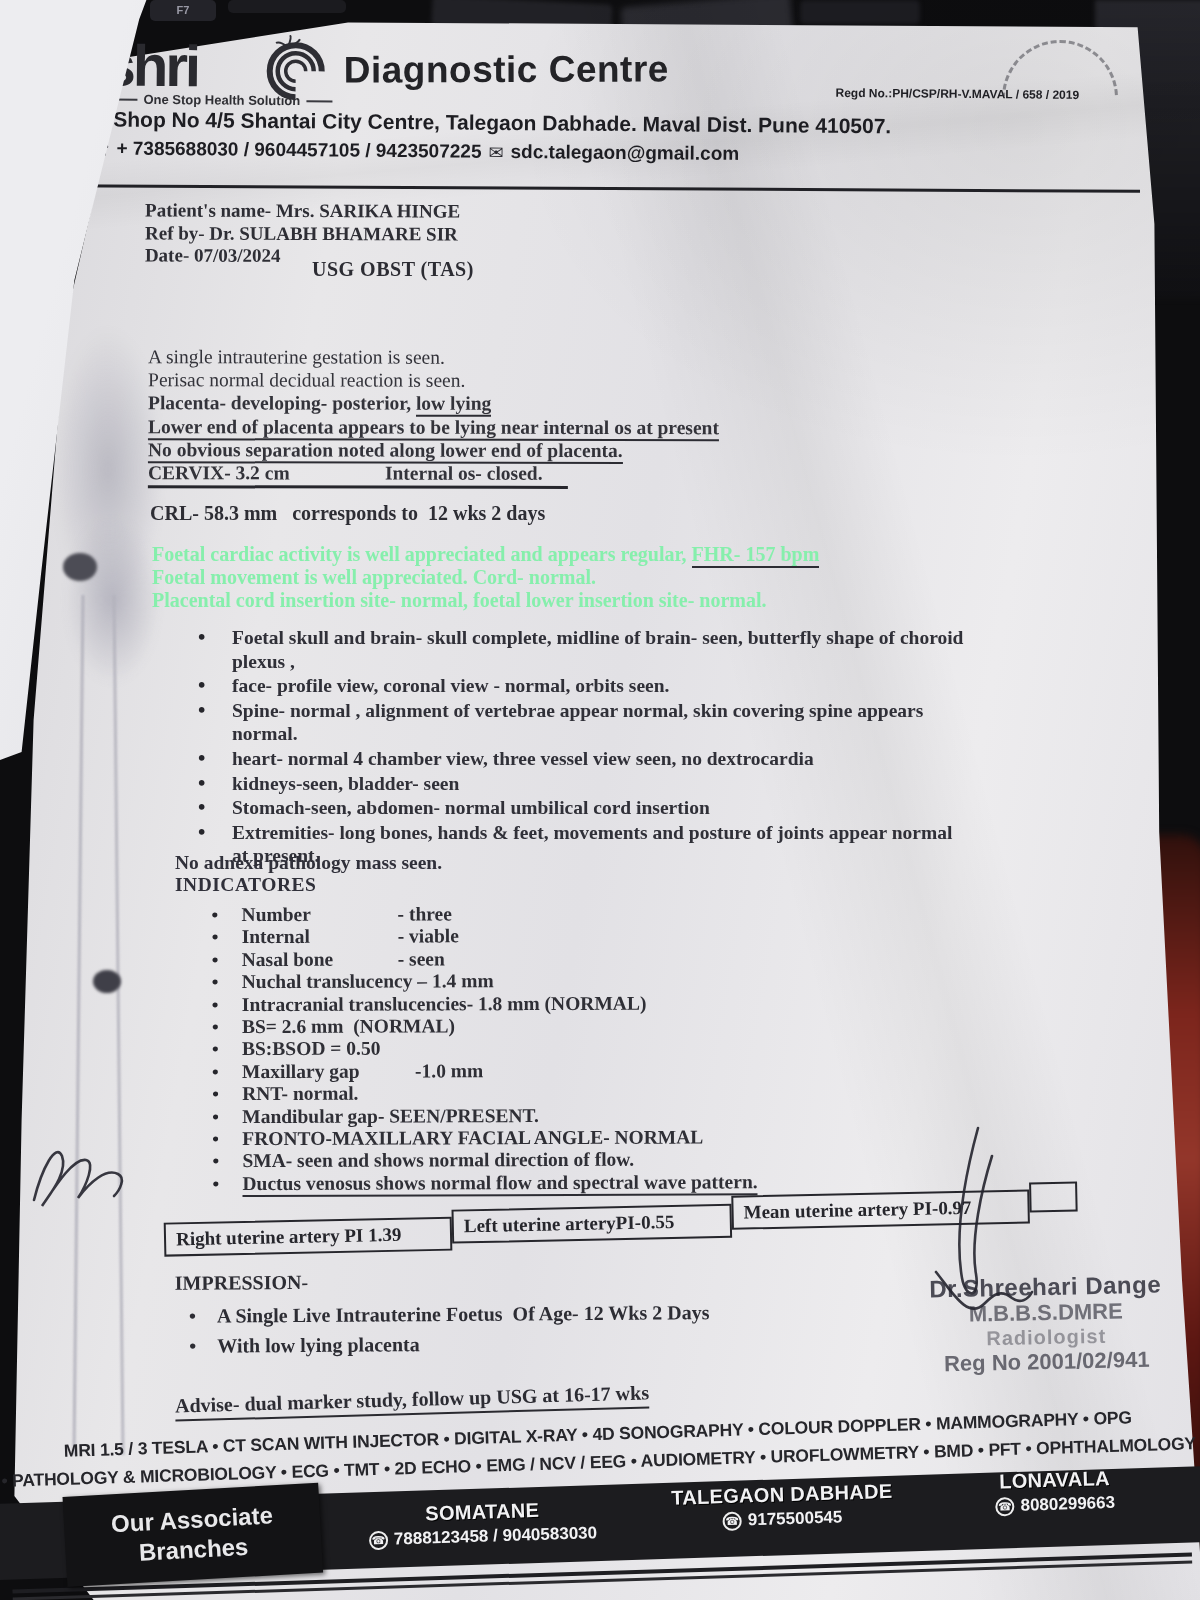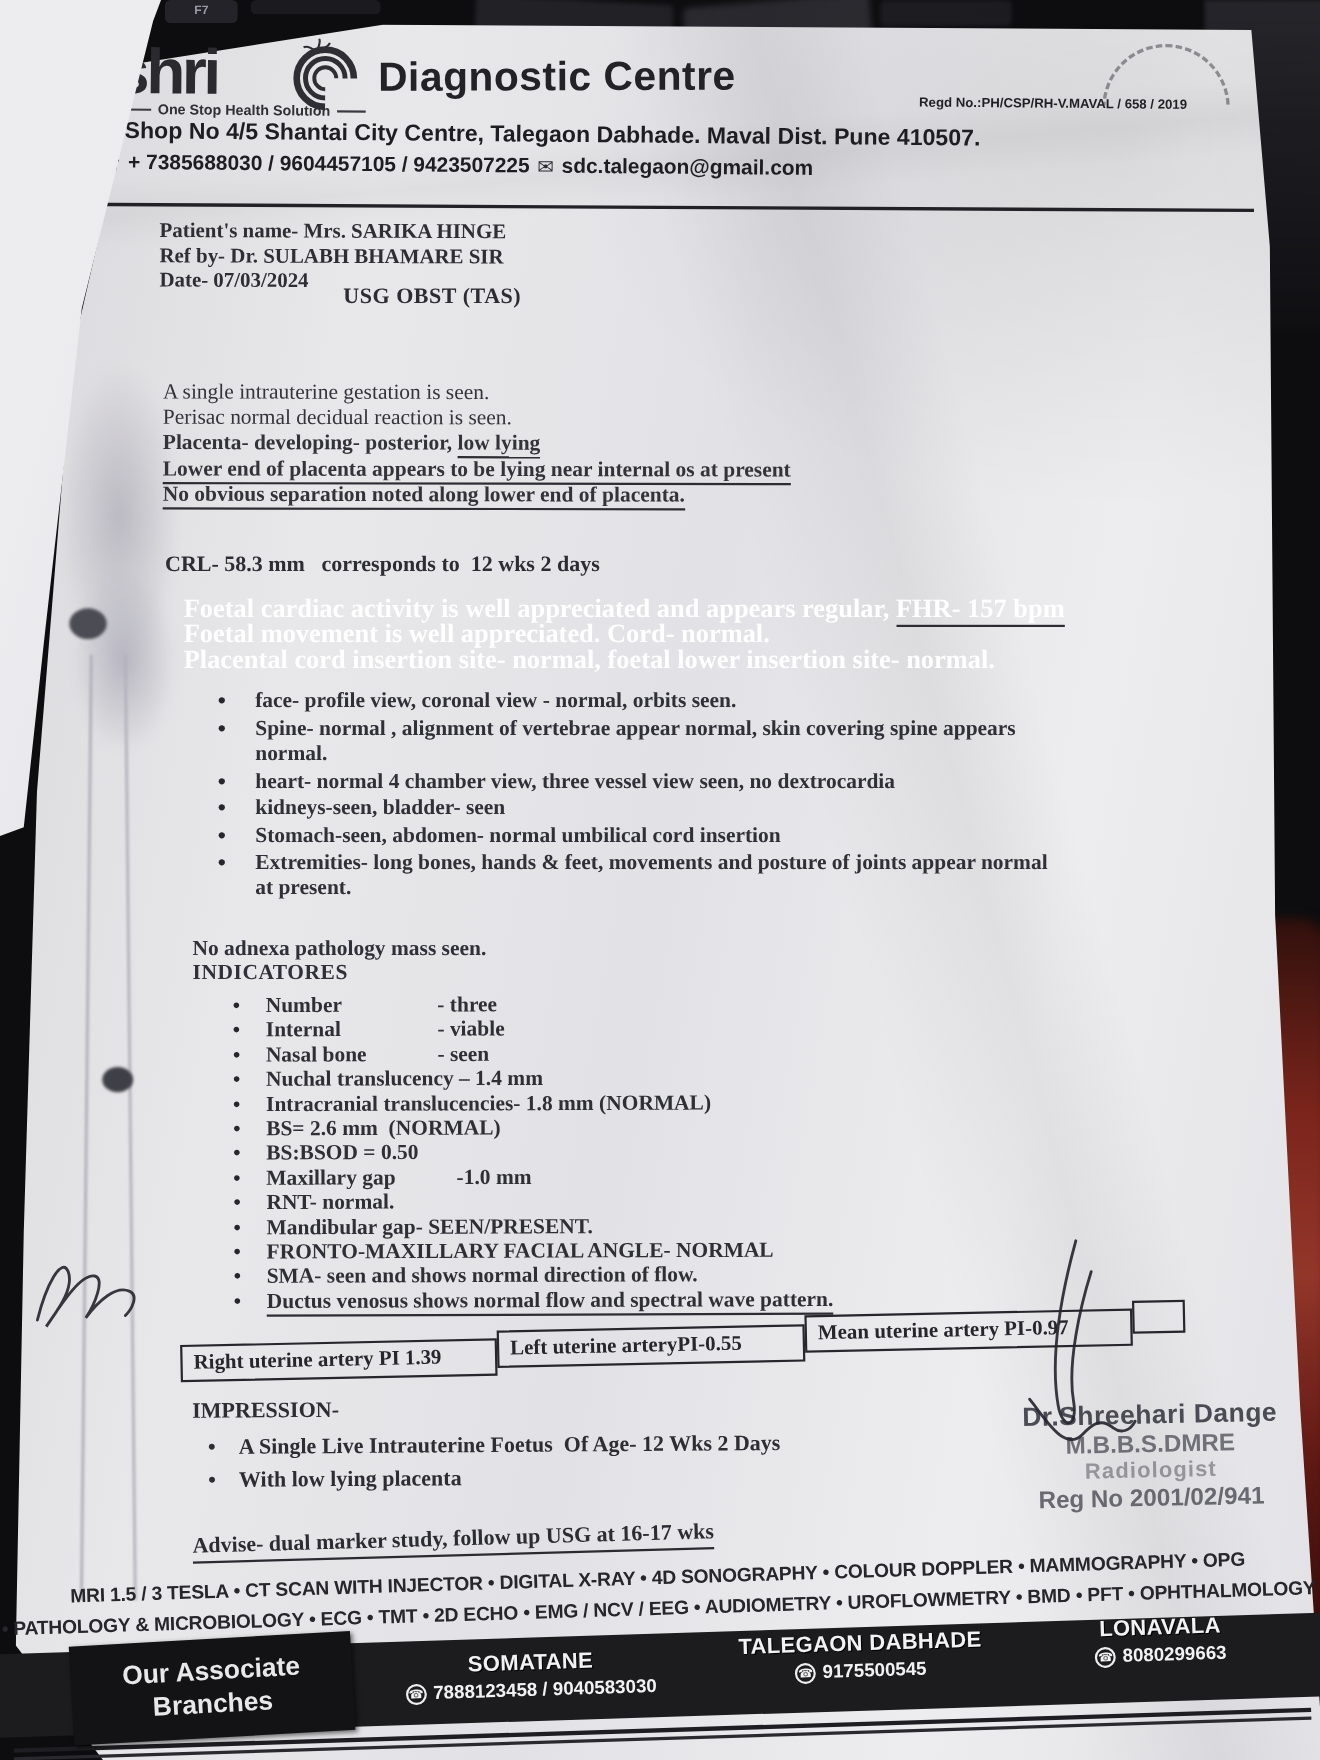--- a/index.html
+++ b/index.html
@@ -63,21 +63,21 @@
   .findings{position:absolute;left:148px;top:346px;width:930px;font-weight:600;font-size:19.5px;line-height:23.2px;color:#33333a;transform:rotate(.1deg);}
   .fl{height:23.2px;}
   .light{font-weight:500;}
   .bold{font-weight:700;}
   .u{border-bottom:2.5px solid #2c2c33;padding-bottom:1px;}
   .cervix-row{position:relative;width:420px;border-bottom:3px solid #26262c;height:24px;font-weight:700;}
   .os{position:absolute;left:237px;top:0;}
 
   .crl{position:absolute;left:150px;top:502px;font-weight:700;font-size:20px;color:#2d2d34;}
 
-  .cardiac{position:absolute;left:167px;top:543px;width:910px;font-weight:600;font-size:24px;line-height:23.2px;color:#ffffff;}
+  .cardiac{position:absolute;left:152px;top:543px;width:910px;font-weight:600;font-size:20px;line-height:23.2px;color:#86efac;}
 
   
   .anatomy{position:absolute;left:196px;top:626px;width:772px;margin:0;padding:0;list-style:none;font-weight:600;font-size:19.5px;color:#303038;}
   .anatomy li{position:relative;padding-left:36px;line-height:23.6px;margin-bottom:1px;}
   .anatomy li::before{content:"•";position:absolute;left:2px;top:0;font-size:21px;color:#26262c;}
 
   .adnexa{position:absolute;left:175px;top:852px;font-weight:600;font-size:19.5px;line-height:22px;color:#30303a;}
   .ind-head{font-weight:800;letter-spacing:.5px;}
 
   
@@ -201,31 +201,36 @@
       <div>Date- 07/03/2024</div>
     </div>
     <div class="study">USG OBST (TAS)</div>
 
     <div class="findings">
       <div class="fl light">A single intrauterine gestation is seen.</div>
       <div class="fl light">Perisac normal decidual reaction is seen.</div>
       <div class="fl bold"><span>Placenta- developing- posterior, </span><span class="u">low lying</span></div>
       <div class="fl bold"><span class="u">Lower end of placenta appears to be lying near internal os at present</span></div>
       <div class="fl bold"><span class="u">No obvious separation noted along lower end of placenta.</span></div>
+      <div class="cervix-row">
+        <span>CERVIX- 3.2  cm</span>
+        <span class="os">Internal os- closed.</span>
+      </div>
     </div>
 
     <div class="crl ws">CRL- 58.3 mm   corresponds to  12 wks 2 days</div>
 
     <div class="cardiac">
       <div class="fl bold"><span>Foetal cardiac activity is well appreciated and appears regular, </span><span class="u">FHR- 157 bpm</span></div>
       <div class="fl bold">Foetal movement is well appreciated. Cord- normal.</div>
       <div class="fl bold">Placental cord insertion site- normal, foetal lower insertion site- normal.</div>
     </div>
 
     <ul class="anatomy">
+      <li>Foetal skull and brain- skull complete, midline of brain- seen, butterfly shape of choroid plexus ,</li>
       <li>face- profile view, coronal view - normal, orbits seen.</li>
       <li>Spine- normal , alignment of vertebrae appear normal, skin covering spine appears normal.</li>
       <li>heart- normal 4 chamber view, three vessel view seen, no dextrocardia</li>
       <li>kidneys-seen, bladder- seen</li>
       <li>Stomach-seen, abdomen- normal umbilical cord insertion</li>
       <li>Extremities- long bones, hands &amp; feet, movements and posture of joints appear normal at present.</li>
     </ul>
 
     <div class="adnexa">
       <div>No adnexa pathology mass seen.</div>

